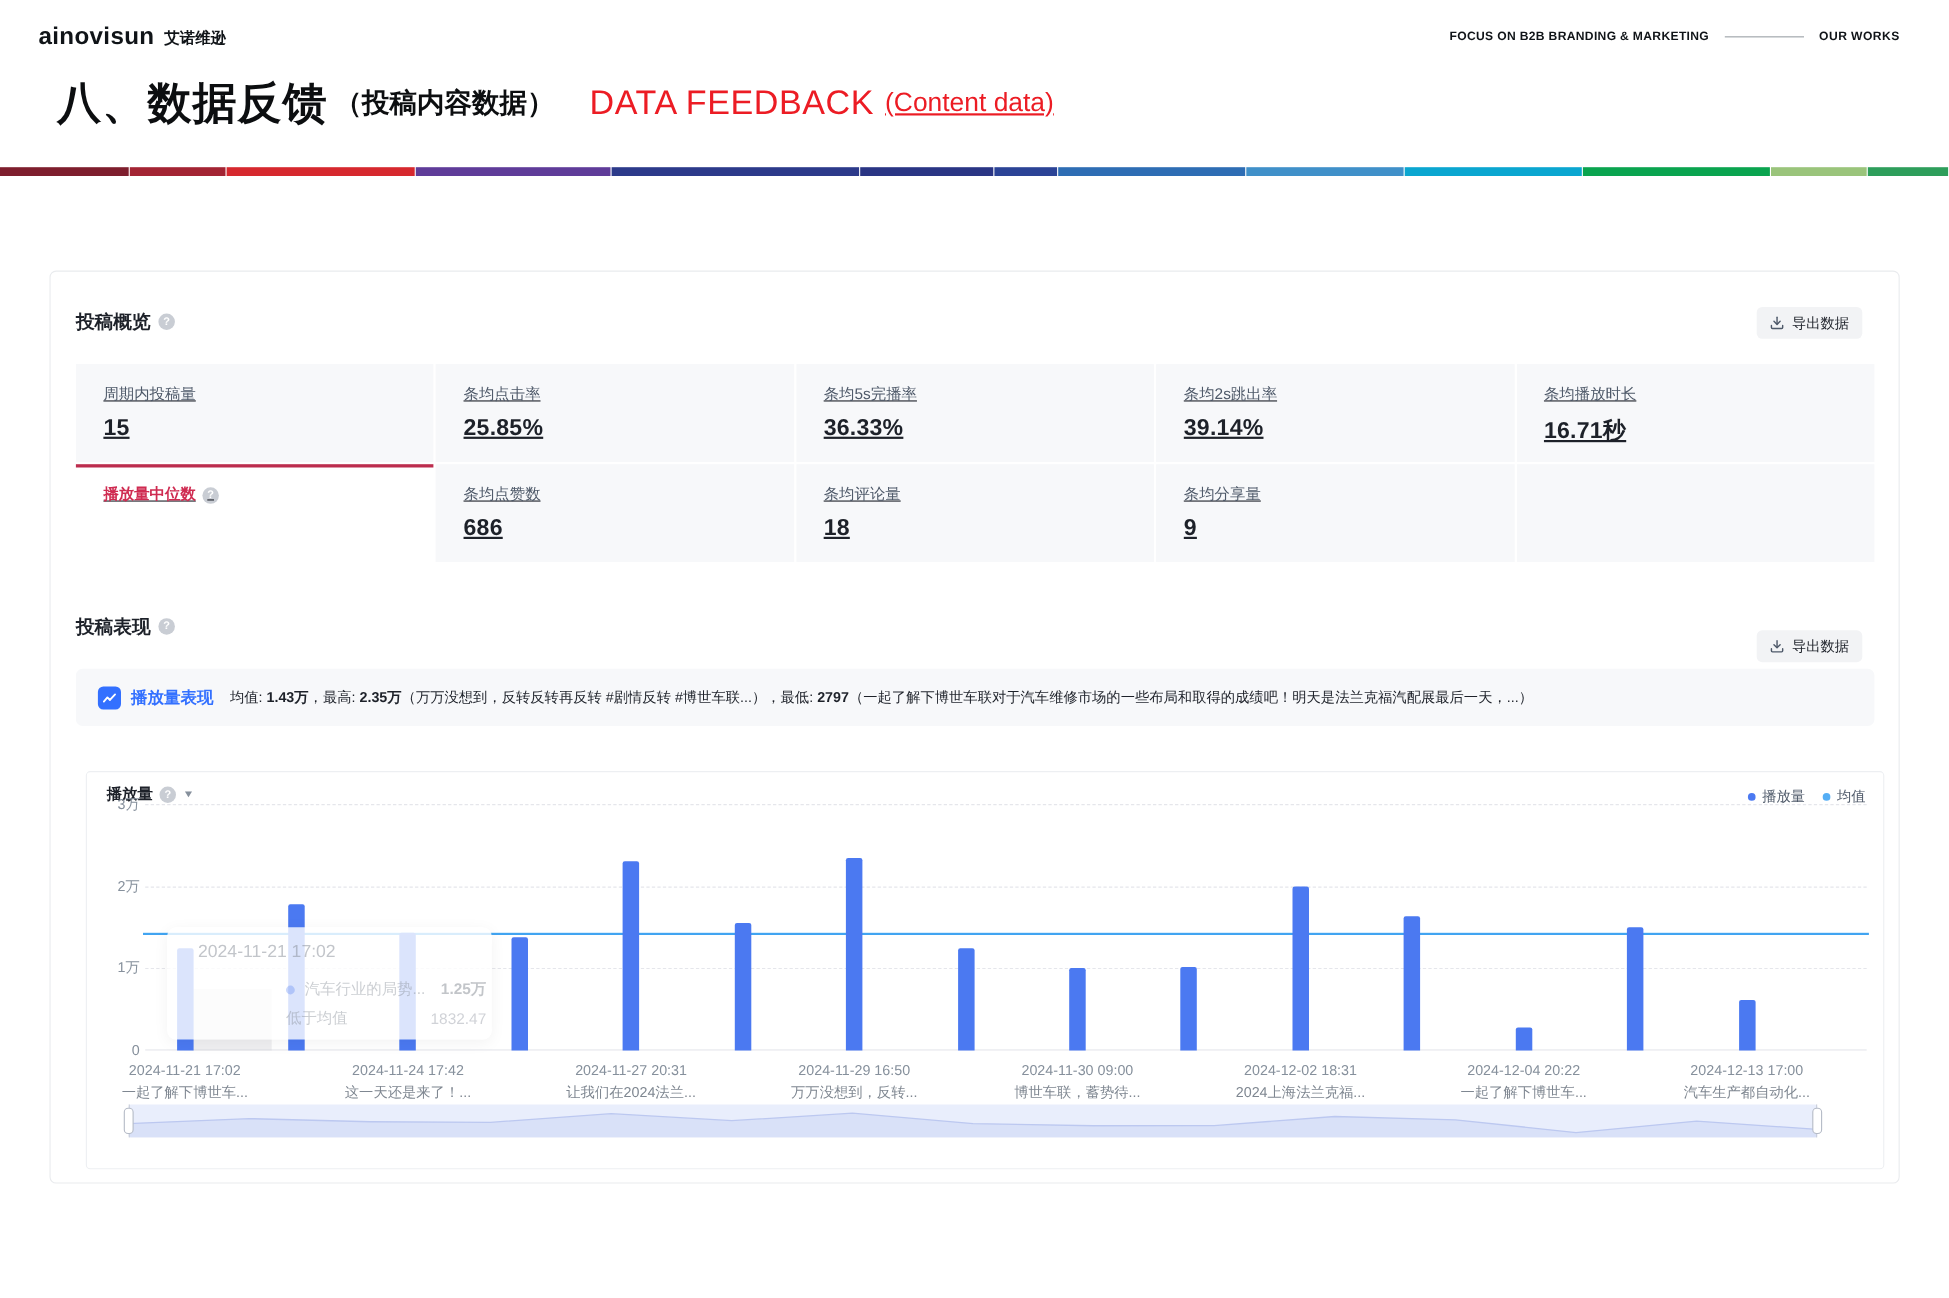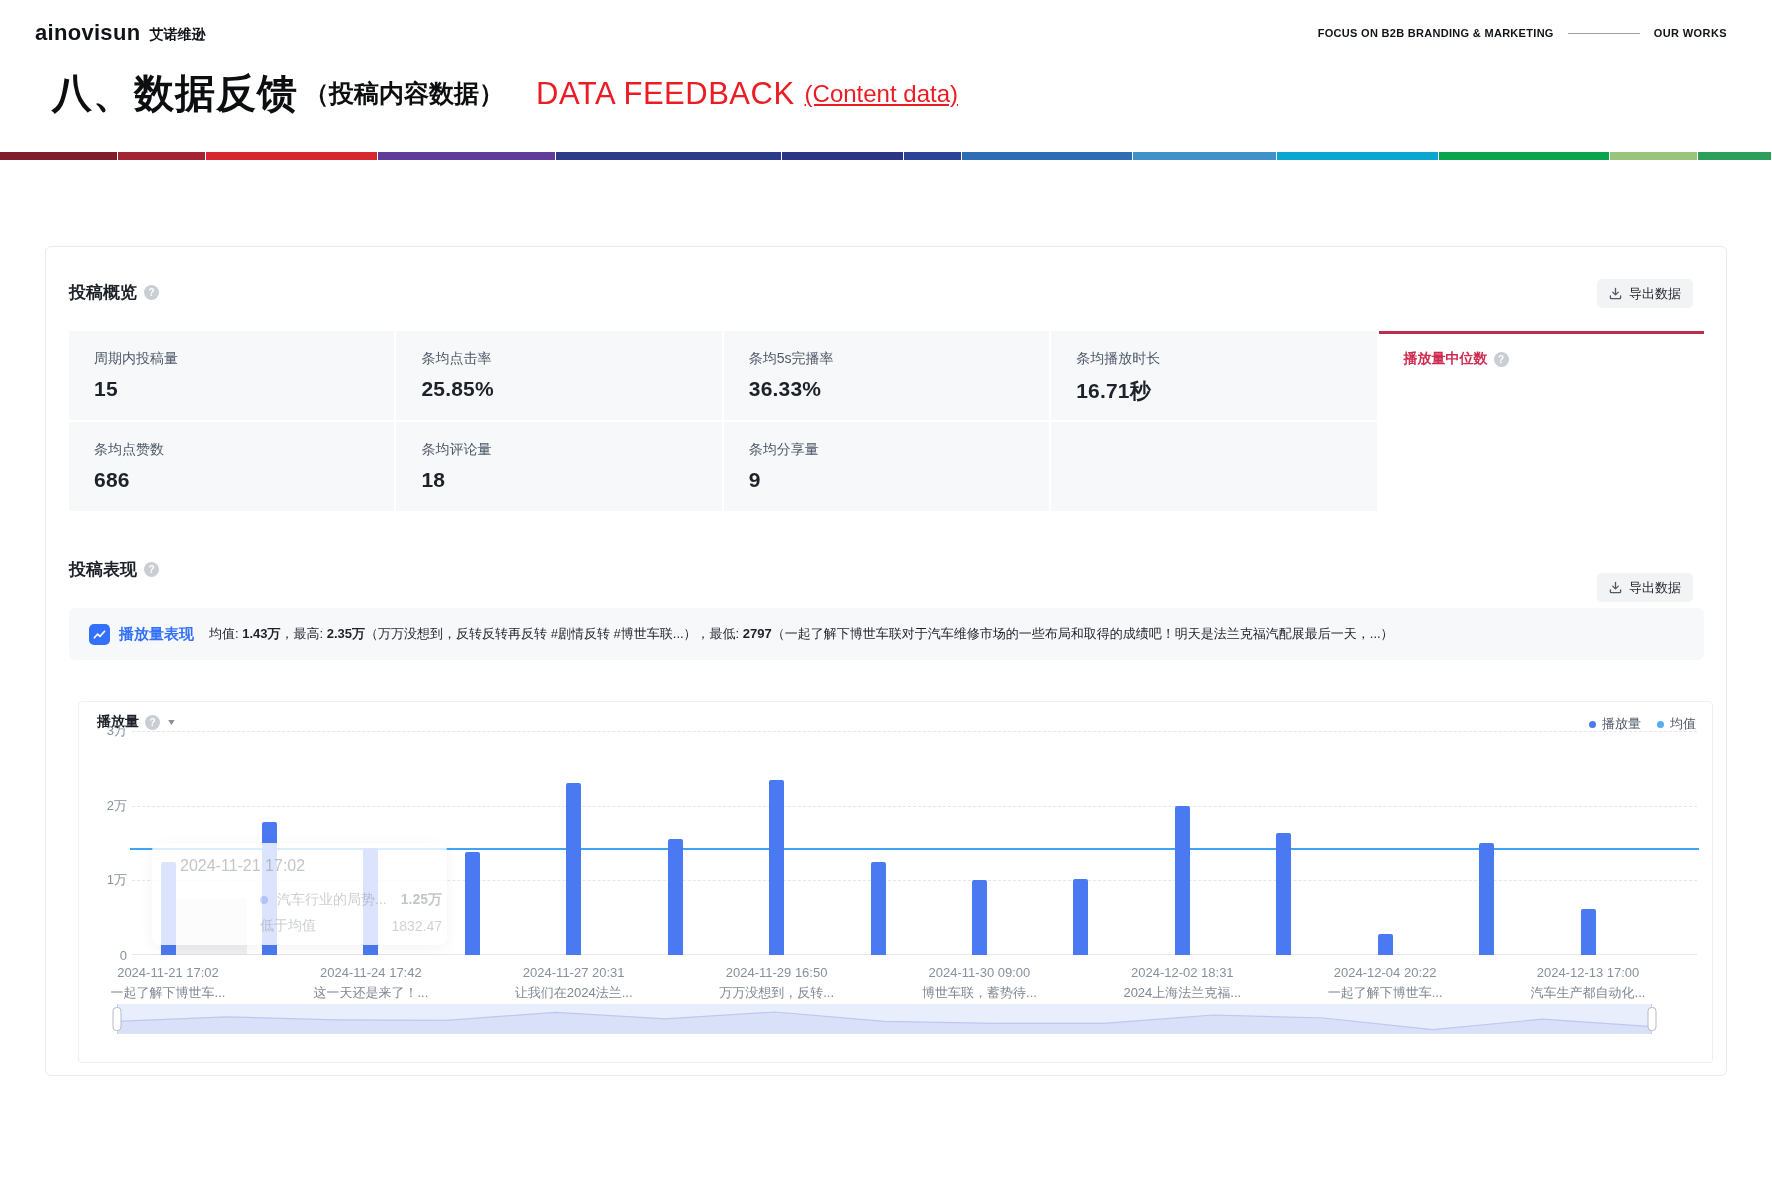--- a/index.html
+++ b/index.html
@@ -38,21 +38,21 @@
   .chev { font-size:11px; color:#86909c; transform:scaleY(.8); }
 
   .export-btn { position:absolute; width:96px; height:29px; background:#f2f3f5; border-radius:5px;
                 display:flex; align-items:center; justify-content:center; gap:7px;
                 font-size:13px; color:#1d2129; cursor:pointer; }
   .export-btn svg { display:block; }
 
   
   .metrics { position:absolute; left:23px; top:84px; width:1635px; height:180px;
              display:grid; grid-template-columns:repeat(5,1fr); grid-template-rows:1fr 1fr; gap:2px; }
-  .cell { background:#f7f8fa; padding:19px 0 0 25px; position:relative; }
+  .cell { background:#f7f8fa; padding:19px 0 0 25px; position:relative;text-decoration:underline; }
   .cell .m-label { font-size:14px; color:#4e5969; display:flex; align-items:center; gap:6px; }
   .cell .m-value { font-size:21px; font-weight:700; color:#1d2129; margin-top:9px; letter-spacing:.2px; }
   .cell.selected { background:#fff; border-top:3px solid #bc2d4e; padding-top:16px; }
   .cell.selected .m-label { color:#cf2b51; font-weight:700; }
 
   
   .summary { position:absolute; left:23px; top:361px; width:1635px; height:52px; background:#f7f8fa;
              border-radius:6px; display:flex; align-items:center; padding-left:20px; gap:9px; }
   .sum-icon { width:21px; height:21px; border-radius:5px; background:#3370ff; flex:0 0 auto;
               display:flex; align-items:center; justify-content:center; }
@@ -158,20 +158,24 @@
           <div class="m-label">周期内投稿量</div>
           <div class="m-value">15</div>
         </div>
         <div class="cell">
           <div class="m-label">条均点击率</div>
           <div class="m-value">25.85%</div>
         </div>
         <div class="cell">
           <div class="m-label">条均5s完播率</div>
           <div class="m-value">36.33%</div>
+        </div>
+        <div class="cell">
+          <div class="m-label">条均2s跳出率</div>
+          <div class="m-value">39.14%</div>
         </div>
         <div class="cell">
           <div class="m-label">条均播放时长</div>
           <div class="m-value">16.71秒</div>
         </div>
         <div class="cell selected">
           <div class="m-label">播放量中位数<span class="help">?</span></div>
         </div>
         <div class="cell">
           <div class="m-label">条均点赞数</div>

